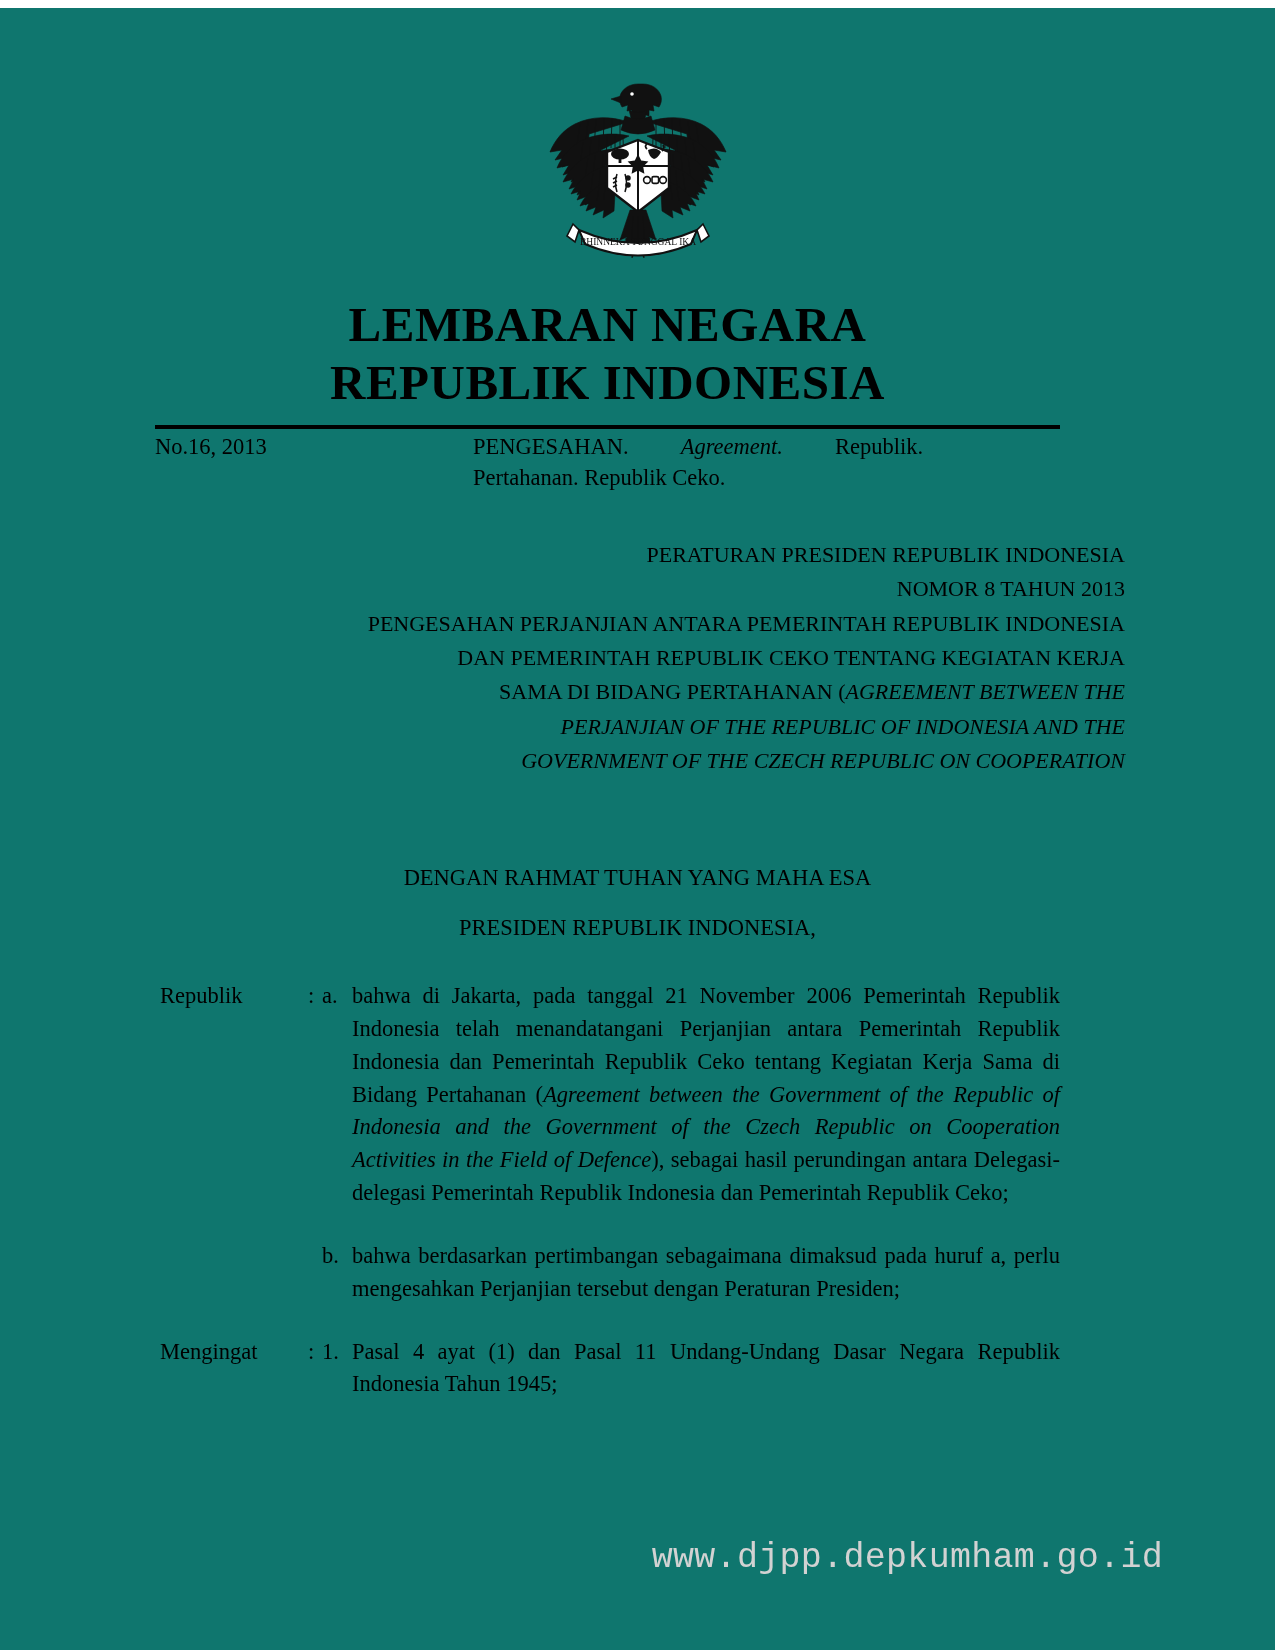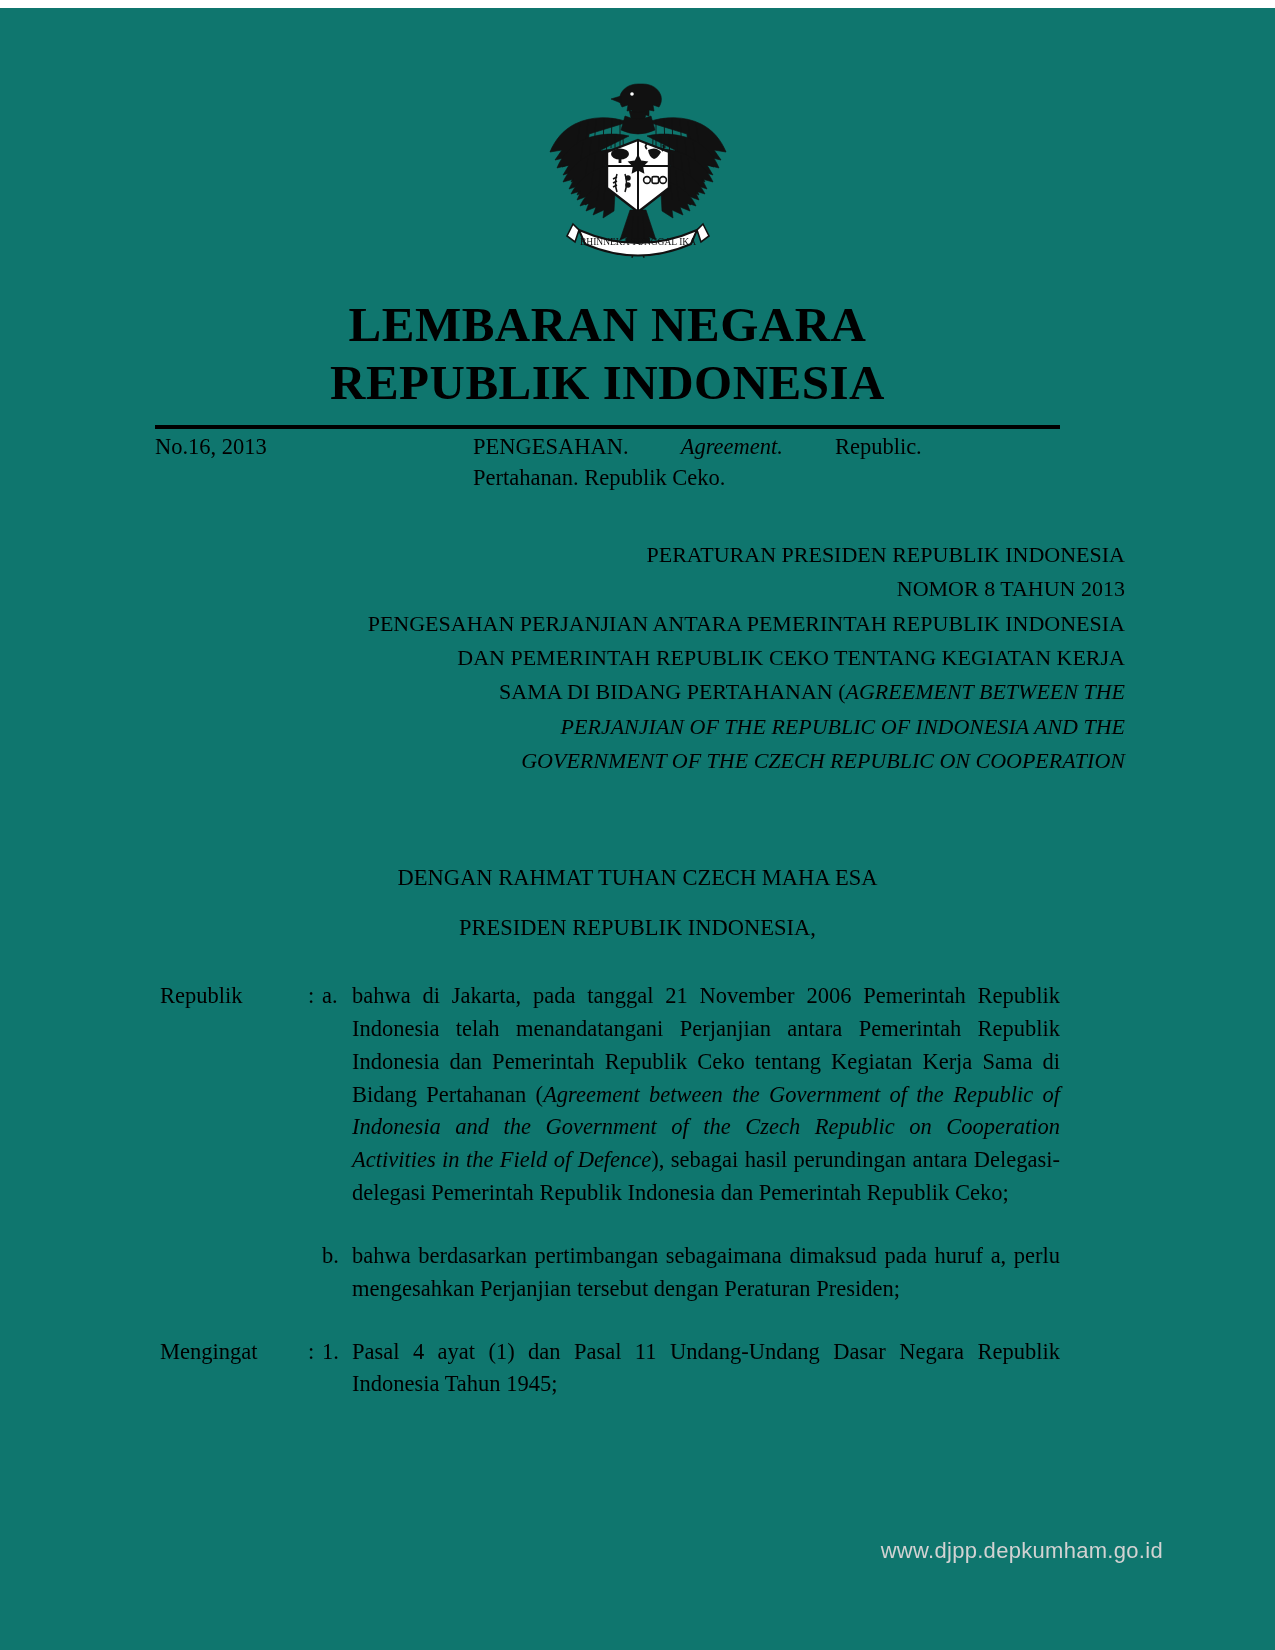--- a/index.html
+++ b/index.html
@@ -151,23 +151,23 @@
     width: 30px;
     flex: 0 0 30px;
   }
   .spacer-sm { height: 10px; }
 
   
   .watermark {
     position: absolute;
     top: 1530px;
     right: 112px;
-    font-size: 22px;
+    font-size: 35px;
     color: #d2d2d2;
-    font-family: Liberation Sans, sans-serif;
+    font-family: Liberation Mono, monospace;
     letter-spacing: 0.3px;
     white-space: nowrap;
   }
 </style>
 </head>
 <body>
 
 <div class="page">
 
   <div class="emblem-wrap">
@@ -255,37 +255,37 @@
 
   <div class="masthead">
     <div class="masthead-line">LEMBARAN NEGARA</div>
     <div class="masthead-line">REPUBLIK INDONESIA</div>
   </div>
   <div class="rule"></div>
 
   <div class="meta-row">
     <span class="meta-left">No.16, 2013</span>
     <div class="meta-right">
-      <span class="meta-kw">PENGESAHAN.</span><span class="meta-gap1"></span><span class="meta-kw meta-it">Agreement.</span><span class="meta-gap2"></span><span class="meta-kw">Republic.</span>
+      <span class="meta-kw">PENGESAHAN.</span><span class="meta-gap1"></span><span class="meta-kw meta-it">Agreement.</span><span class="meta-gap2"></span><span class="meta-kw">Republik.</span>
       <div>Pertahanan. Republik Ceko.</div>
     </div>
   </div>
 
   <div class="title-block">
     <div class="title-line">PERATURAN PRESIDEN REPUBLIK INDONESIA</div>
     <div class="title-line">NOMOR 8 TAHUN 2013</div>
     <div class="title-line">PENGESAHAN PERJANJIAN ANTARA PEMERINTAH REPUBLIK INDONESIA</div>
     <div class="title-line">DAN PEMERINTAH REPUBLIK CEKO TENTANG KEGIATAN KERJA</div>
     <div class="title-line"><span>SAMA DI BIDANG PERTAHANAN (</span><span class="title-it">AGREEMENT BETWEEN THE</span></div>
     <div class="title-line title-it">PERJANJIAN OF THE REPUBLIC OF INDONESIA AND THE</div>
     <div class="title-line title-it">GOVERNMENT OF THE CZECH REPUBLIC ON COOPERATION</div>
   </div>
 
   <div class="invocation">
-    <div>DENGAN RAHMAT TUHAN CZECH MAHA ESA</div>
+    <div>DENGAN RAHMAT TUHAN YANG MAHA ESA</div>
     <div style="height:14px"></div>
     <div>PRESIDEN REPUBLIK INDONESIA,</div>
   </div>
 
   <div class="body">
 
     <div class="clause">
       <span class="clause-label">Republik</span>
       <span class="clause-colon">:</span>
       <span class="clause-marker">a.</span>

